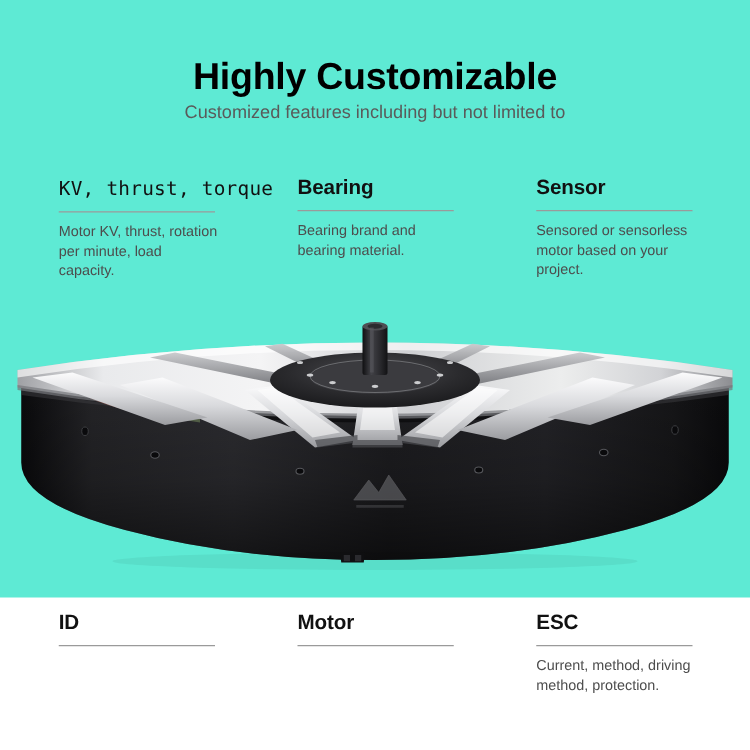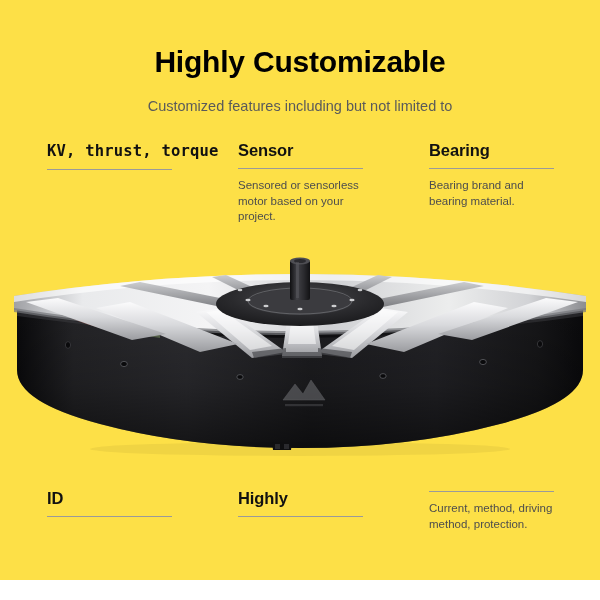--- a/index.html
+++ b/index.html
@@ -7,41 +7,41 @@
   html, body {
     width: 600px;
     height: 600px;
     background: #ffffff;
     font-family: "Liberation Sans", "DejaVu Sans", sans-serif;
     overflow: hidden;
   }
   .page {
     position: relative;
     width: 600px;
-    height: 580px;
-    background: #fde047;
+    height: 478px;
+    background: #5eead4;
   }
 
   
   .header {
     position: absolute;
     top: 44px;
     left: 0;
     width: 600px;
     text-align: center;
   }
   .title {
     font-size: 30px;
     font-weight: 700;
     color: #000000;
     letter-spacing: -0.2px;
     line-height: 36px;
   }
   .subtitle {
-    margin-top: 16px;
+    margin-top: 0;
     font-size: 14.5px;
     font-weight: 400;
     color: #5a5a5a;
     line-height: 20px;
   }
 
   
   .features-top {
     position: absolute;
     top: 140px;
@@ -71,21 +71,21 @@
     line-height: 21px;
     letter-spacing: -0.1px;
     padding-bottom: 4px;
   }
   
   .feat.wide .feat-head {
     font-family: "DejaVu Sans Mono", "Liberation Mono", monospace;
     font-size: 15.5px;
     letter-spacing: 0.2px;
     line-height: 22px;
-    font-weight: 700;
+    font-weight: 400;
   }
   .feat-rule {
     width: 125px;
     height: 1px;
     background: #9a9a9a;
     margin-top: 3px;
     margin-bottom: 9px;
   }
   .feat-body {
     font-size: 11.5px;
@@ -113,30 +113,31 @@
   <div class="header">
     <div class="title">Highly Customizable</div>
     <div class="subtitle">Customized features including but not limited to</div>
   </div>
 
   <div class="features-top">
     <div class="feat-row">
       <div class="feat wide">
         <div class="feat-head">KV, thrust, torque</div>
         <div class="feat-rule"></div>
+        <div class="feat-body">Motor KV, thrust, rotation per minute, load capacity.</div>
+      </div>
+      <div class="feat">
+        <div class="feat-head">Bearing</div>
+        <div class="feat-rule"></div>
+        <div class="feat-body">Bearing brand and bearing material.</div>
       </div>
       <div class="feat">
         <div class="feat-head">Sensor</div>
         <div class="feat-rule"></div>
         <div class="feat-body">Sensored or sensorless motor based on your project.</div>
-      </div>
-      <div class="feat">
-        <div class="feat-head">Bearing</div>
-        <div class="feat-rule"></div>
-        <div class="feat-body">Bearing brand and bearing material.</div>
       </div>
     </div>
   </div>
 
   <div class="photo">
     <svg width="600" height="205" viewBox="0 0 600 205" xmlns="http://www.w3.org/2000/svg">
       <defs>
         <linearGradient id="gHousing" x1="0" y1="0" x2="1" y2="0">
           <stop offset="0" stop-color="#0a0a0c"></stop>
           <stop offset="0.10" stop-color="#242427"></stop>
@@ -293,23 +294,24 @@
     </svg>
   </div>
 
   <div class="features-bottom">
     <div class="feat-row">
       <div class="feat">
         <div class="feat-head">ID</div>
         <div class="feat-rule"></div>
       </div>
       <div class="feat">
-        <div class="feat-head">Highly</div>
-        <div class="feat-rule"></div>
-      </div>
-      <div class="feat">
+        <div class="feat-head">Motor</div>
+        <div class="feat-rule"></div>
+      </div>
+      <div class="feat">
+        <div class="feat-head">ESC</div>
         <div class="feat-rule"></div>
         <div class="feat-body">Current, method, driving method, protection.</div>
       </div>
     </div>
   </div>
 
 </div>
 
 </body></html>

